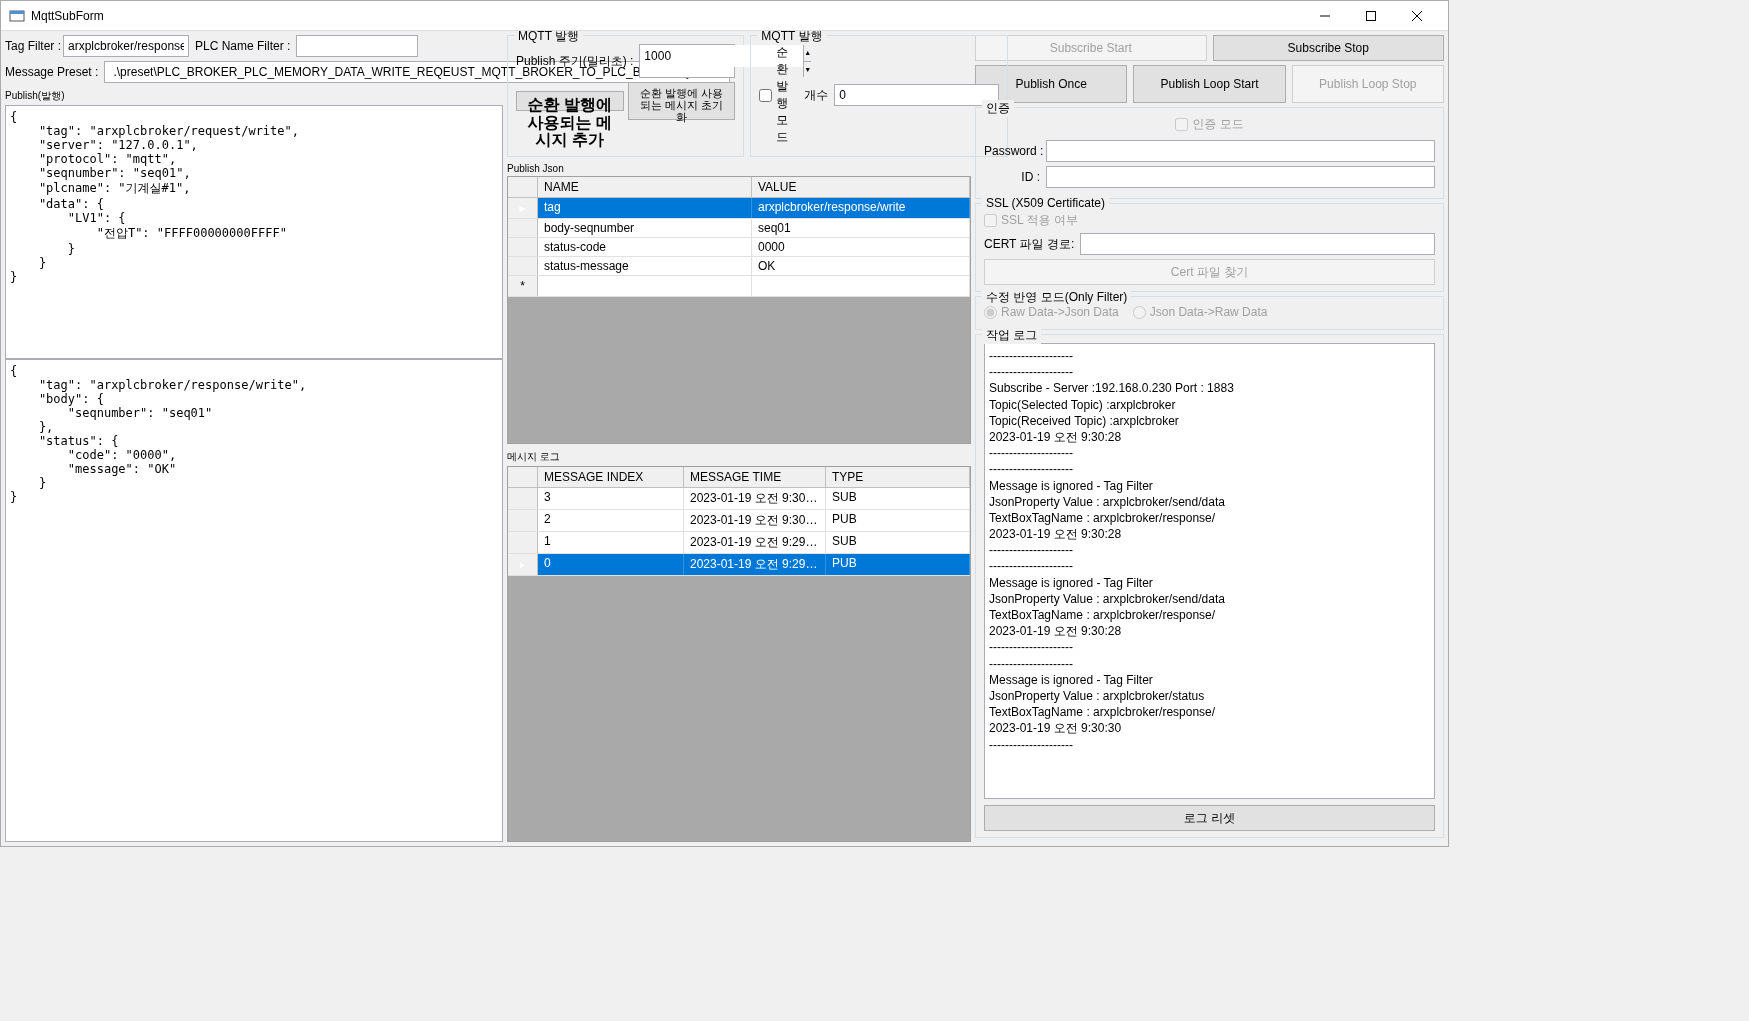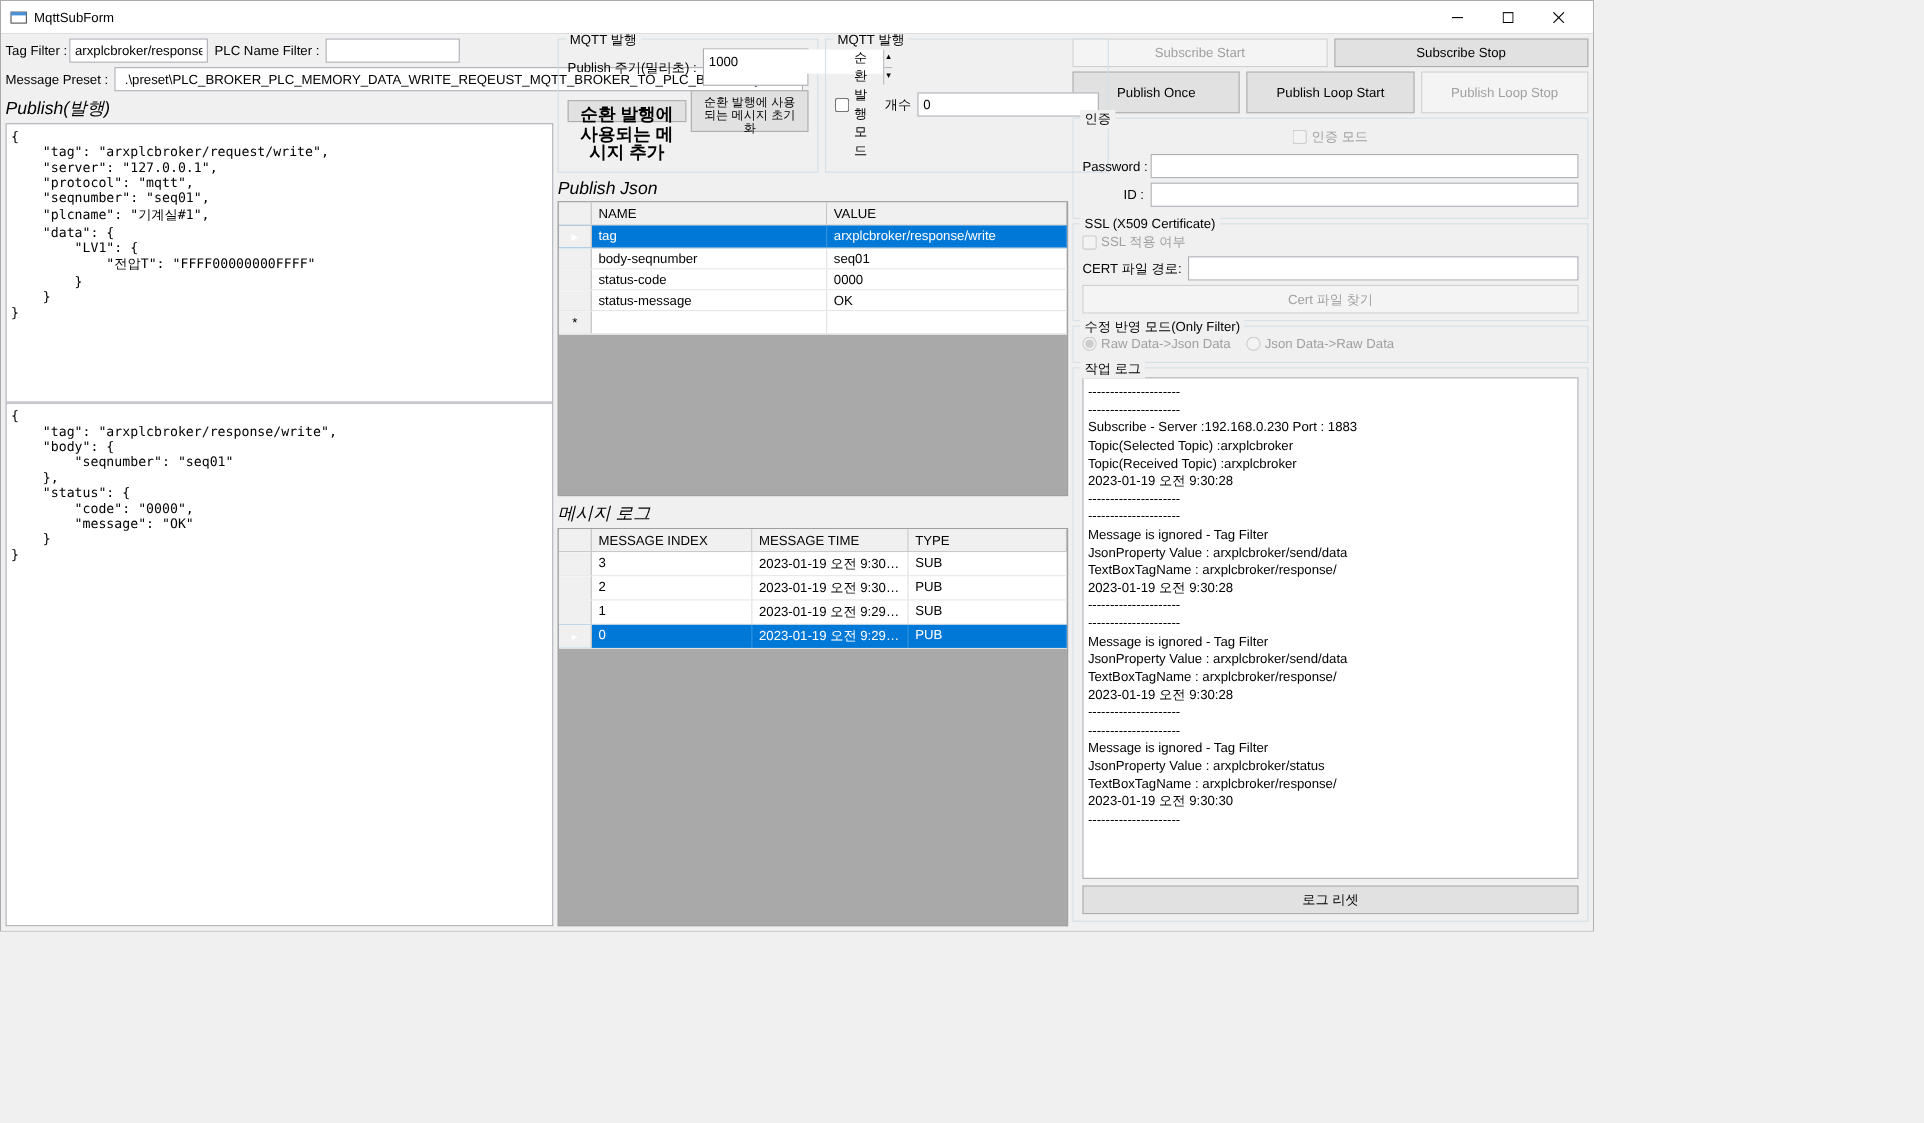--- a/index.html
+++ b/index.html
@@ -106,21 +106,21 @@
   padding: 4px 10px;
   background: #e1e1e1;
   border: 1px solid #adadad;
   cursor: pointer;
   text-align: center;
   height: 26px;
 }
 .btn.big { height: 38px; padding: 0 8px; display:flex; align-items:center; justify-content:center;}
 .btn.disabled { color: #a0a0a0; background: #f4f4f4; border-color: #d0d0d0; cursor: default; }
 
-.section-label { font-size: 16px; margin: 2px 0 2px 0; font-style: italic; }
+.section-label { font-size: 10px; margin: 2px 0 2px 0; }
 
 
 .datagrid {
   border: 1px solid #a0a0a0;
   background: #a9a9a9;
   display: flex;
   flex-direction: column;
   overflow: hidden;
 }
 .dg-inner {

